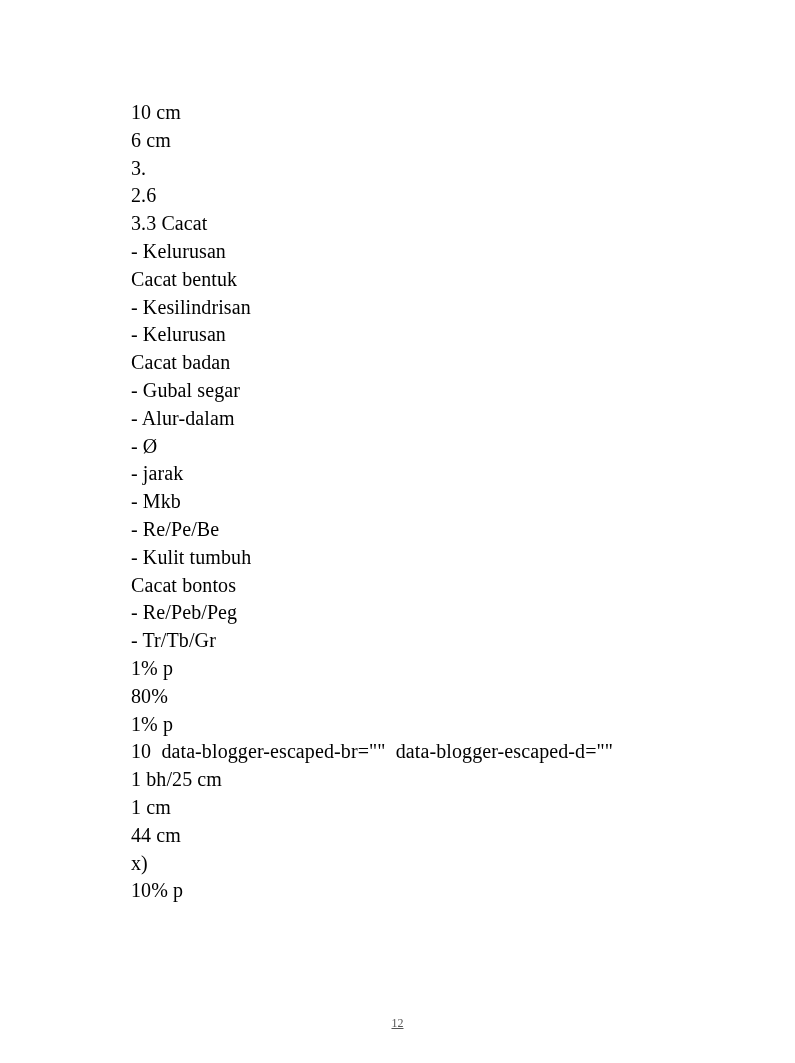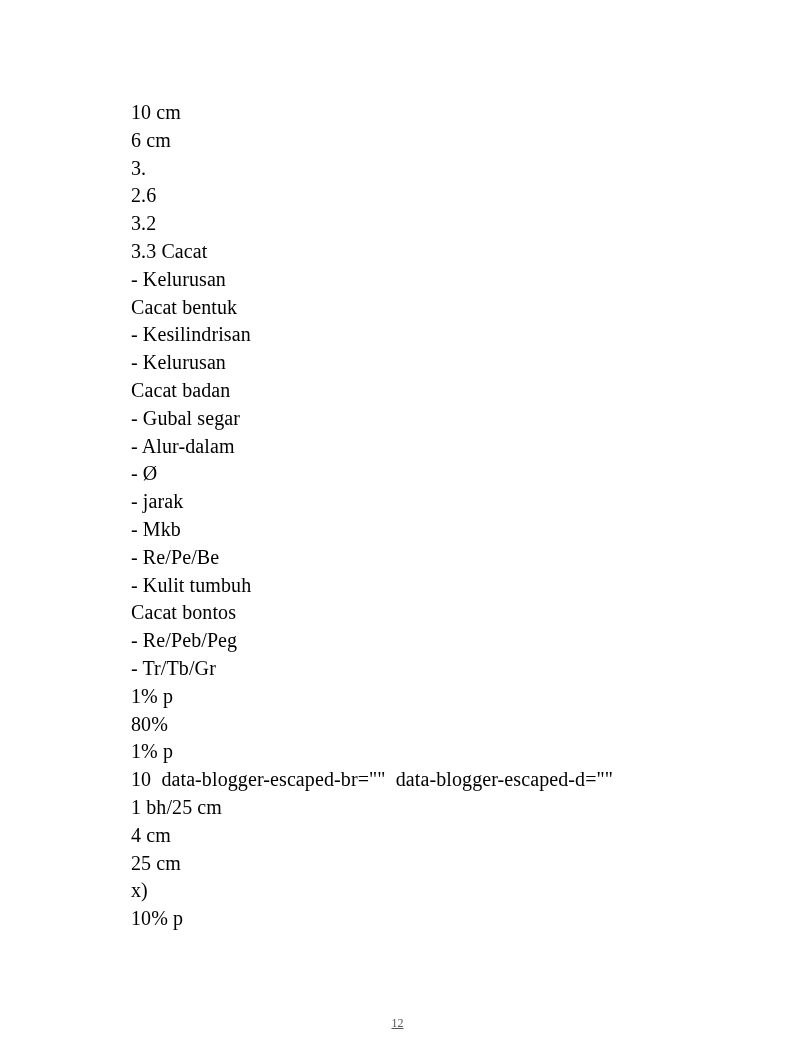--- a/index.html
+++ b/index.html
@@ -49,21 +49,20 @@
 </style>
 </head>
 <body>
 
 <div class="page">
   <div class="content">
     <div class="line">10 cm</div>
     <div class="line">6 cm</div>
     <div class="line">3.</div>
     <div class="line">2.6</div>
-    <div class="line">3.2</div>
     <div class="line">3.3 Cacat</div>
     <div class="line">- Kelurusan</div>
     <div class="line">Cacat bentuk</div>
     <div class="line">- Kesilindrisan</div>
     <div class="line">- Kelurusan</div>
     <div class="line">Cacat badan</div>
     <div class="line">- Gubal segar</div>
     <div class="line">- Alur-dalam</div>
     <div class="line">- Ø</div>
     <div class="line">- jarak</div>
@@ -71,19 +70,19 @@
     <div class="line">- Re/Pe/Be</div>
     <div class="line">- Kulit tumbuh</div>
     <div class="line">Cacat bontos</div>
     <div class="line">- Re/Peb/Peg</div>
     <div class="line">- Tr/Tb/Gr</div>
     <div class="line">1% p</div>
     <div class="line">80%</div>
     <div class="line">1% p</div>
     <div class="line">10  data-blogger-escaped-br=""  data-blogger-escaped-d=""</div>
     <div class="line">1 bh/25 cm</div>
-    <div class="line">4 cm</div>
-    <div class="line">25 cm</div>
+    <div class="line">1 cm</div>
+    <div class="line">44 cm</div>
     <div class="line">x)</div>
     <div class="line">10% p</div>
   </div>
   <div class="footer">12</div>
 </div>
 
 </body></html>

